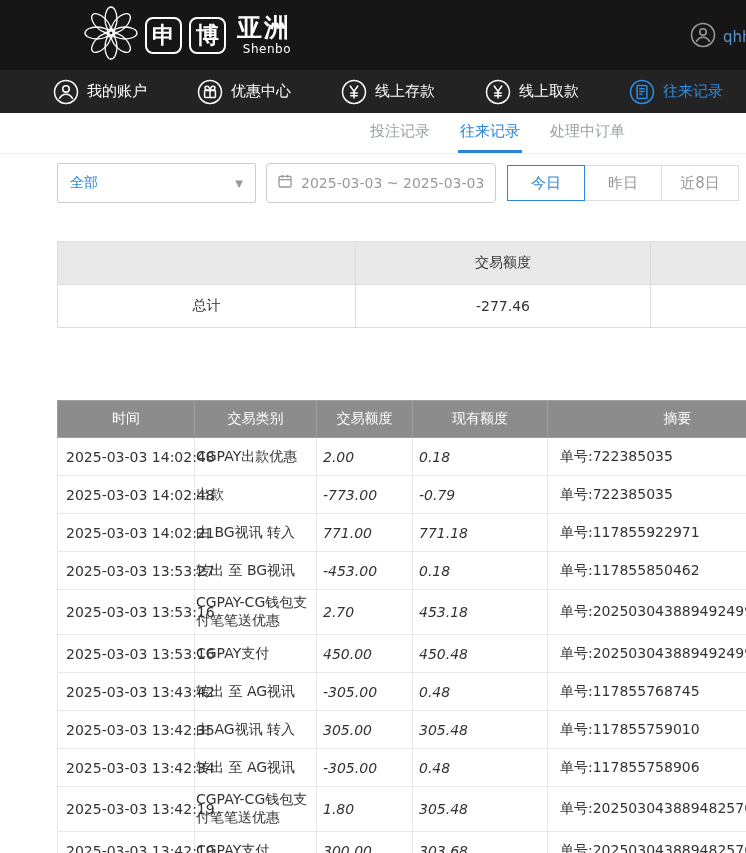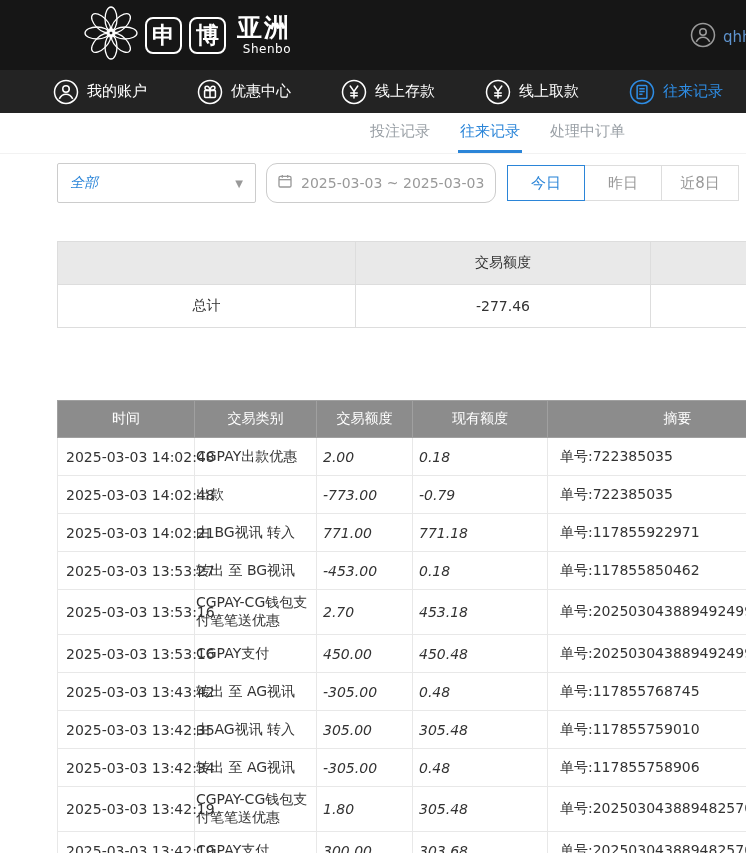--- a/index.html
+++ b/index.html
@@ -26,24 +26,24 @@
   
   .subnav { height:41px; background:#fff; display:flex; align-items:stretch; gap:26px;
     padding-left:368px; border-bottom:1px solid #f2f2f2; }
   .tab { font-size:15px; color:#9aa0a6; display:flex; align-items:center;
     border-bottom:3px solid transparent; padding:0 2px; cursor:pointer; white-space:nowrap; }
   .tab.active { color:#2b85d8; border-bottom-color:#2b85d8; }
 
   
   .filters { display:flex; align-items:center; margin:9px 0 0 57px; }
   .select-box { width:199px; height:40px; border:1px solid #ccc; border-radius:2px; background:#fff;
-    display:flex; align-items:center; justify-content:space-between; padding:0 12px; cursor:pointer;font-style:italic; }
+    display:flex; align-items:center; justify-content:space-between; padding:0 12px; cursor:pointer; }
   .select-value { color:#2b85d8; font-size:14px; }
   .caret { color:#999; font-size:10px; }
-  .date-box { width:230px; height:40px; border:1px solid #ccc; border-radius:11px; background:#fff;
+  .date-box { width:230px; height:40px; border:1px solid #ccc; border-radius:4px; background:#fff;
     display:flex; align-items:center; gap:8px; padding:0 10px; margin-left:10px; cursor:pointer; }
   .date-text { color:#999; font-size:14px; white-space:nowrap; }
   .range-group { display:flex; margin-left:12px; }
   .range-btn { width:78px; height:36px; background:#fff; border:1px solid #ddd; color:#999;
     font-size:15px; display:flex; align-items:center; justify-content:center; cursor:pointer; margin-left:-1px; }
   .range-btn.active { border-color:#2b85d8; color:#2b85d8; position:relative; z-index:2; }
 
   
   .summary-table { margin:38px 0 0 57px; border-collapse:collapse; table-layout:fixed; width:750px; }
   .summary-table th { background:#e9e9e9; height:43px; font-size:14px; font-weight:400; color:#333; border:1px solid #ddd; }

